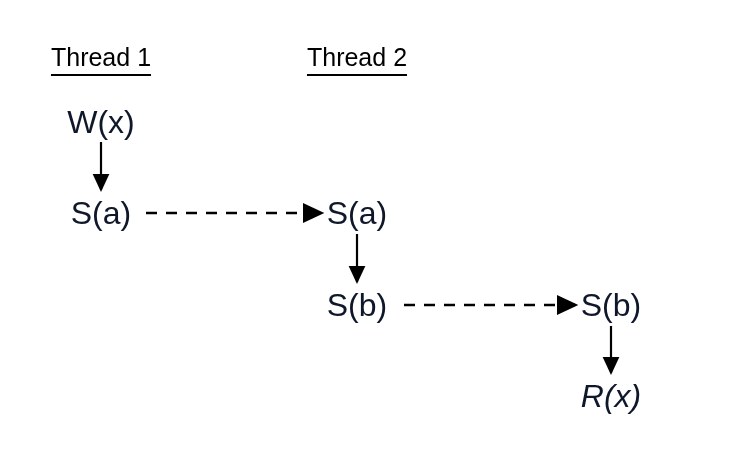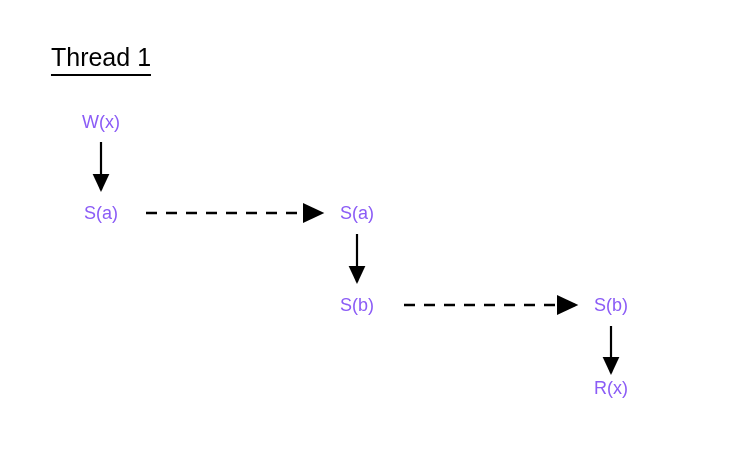--- a/index.html
+++ b/index.html
@@ -27,43 +27,46 @@
     transform: translateX(-50%);
     text-align: center;
   }
   .col-header .hdr-text {
     display: inline-block;
     padding-bottom: 4px;
     border-bottom: 2.5px solid #000000;
   }
   .node {
     position: absolute;
-    font-size: 18px;
+    font-size: 32px;
     line-height: 1;
-    color: #8b5cf6;
+    color: #0f172a;
     white-space: nowrap;
     transform: translate(-50%, -50%);
     text-align: center;
   }
   svg.edges {
     position: absolute;
     left: 0;
     top: 0;
     width: 754px;
     height: 462px;
     pointer-events: none;
   }
 </style>
 </head>
 <body>
 
 <div id="diagram-root">
 
   <div class="col-header" id="header-thread-1" style="left:101px; top:45px;">
     <span class="hdr-text">Thread 1</span>
+  </div>
+  <div class="col-header" id="header-thread-2" style="left:357px; top:45px;">
+    <span class="hdr-text">Thread 2</span>
   </div>
 
   <svg class="edges" viewBox="0 0 754 462">
     <defs>
       <marker id="arrow-solid" markerWidth="9" markerHeight="9" refX="7.5" refY="4.5" orient="auto" markerUnits="strokeWidth">
         <path d="M0,0.6 L8.4,4.5 L0,8.4 z" fill="#000000"></path>
       </marker>
       <marker id="arrow-dashed" markerWidth="9" markerHeight="9" refX="7.5" refY="4.5" orient="auto" markerUnits="strokeWidth">
         <path d="M0,0.6 L8.4,4.5 L0,8.4 z" fill="#000000"></path>
       </marker>
@@ -93,17 +96,17 @@
   </div>
   <div class="node" style="left:357px; top:213px;">
     <span>S(a)</span>
   </div>
   <div class="node" style="left:357px; top:305px;">
     <span>S(b)</span>
   </div>
   <div class="node" style="left:611px; top:305px;">
     <span>S(b)</span>
   </div>
-  <div class="node" style="left:611px; top:388px;">
+  <div class="node" style="left:611px; top:396px;font-style:italic;">
     <span>R(x)</span>
   </div>
 
 </div>
 
 </body></html>

